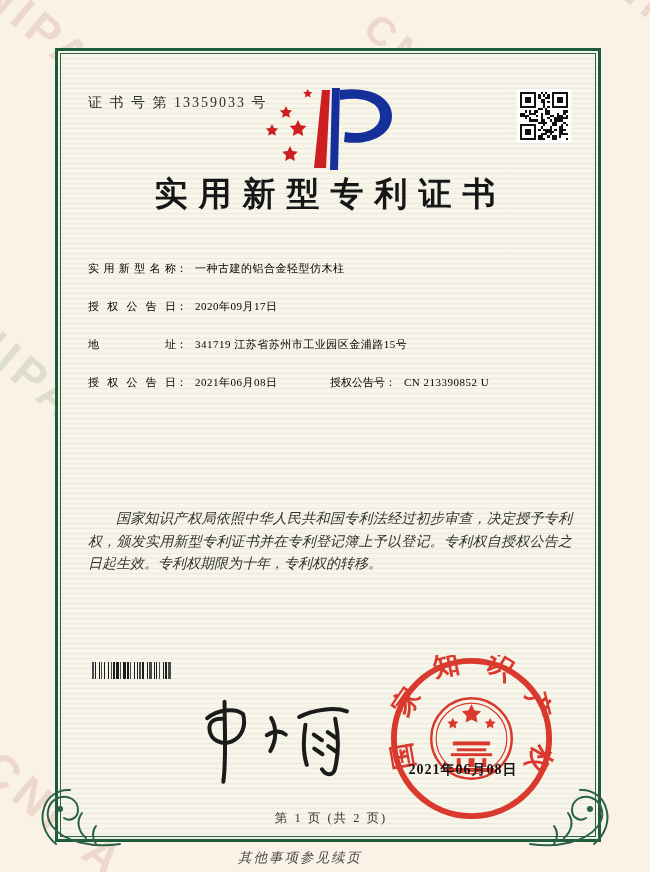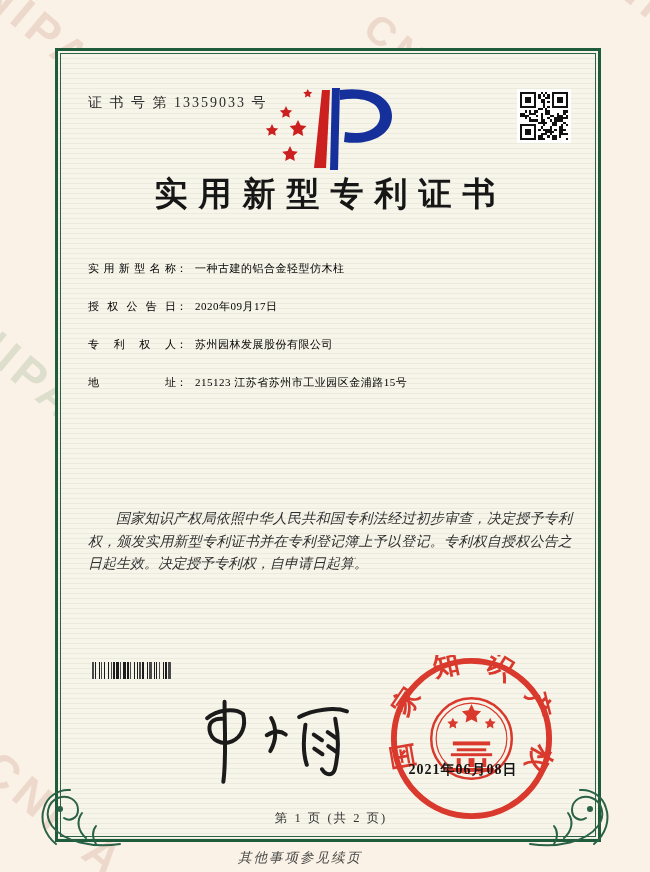--- a/index.html
+++ b/index.html
@@ -289,29 +289,32 @@
     <div class="title">实用新型专利证书</div>
 
     <div class="fields">
       <div class="frow">
         <span class="flabel">实用新型名称</span><span class="fcolon">：</span><span class="fvalue">一种古建的铝合金轻型仿木柱</span>
       </div>
       <div class="frow">
         <span class="flabel">授权公告日</span><span class="fcolon">：</span><span class="fvalue">2020年09月17日</span>
       </div>
       <div class="frow">
-        <span class="flabel">专利权人</span><span class="fcolon">：</span><span class="fvalue">苏州园林发展股份有限公司</span>
+        <span class="flabel">地址</span><span class="fcolon">：</span><span class="fvalue">341719 江苏省苏州市工业园区金浦路15号</span>
       </div>
       <div class="frow">
-        <span class="flabel">地址</span><span class="fcolon">：</span><span class="fvalue">215123 江苏省苏州市工业园区金浦路15号</span>
+        <span class="flabel">授权公告日</span><span class="fcolon">：</span><span class="fvalue">2021年06月08日</span>
+        <span class="fpair2">
+          <span>授权公告号</span><span class="fcolon">：</span><span class="fvalue">CN 213390852 U</span>
+        </span>
       </div>
     </div>
 
     <div class="paras">
-      <p>国家知识产权局依照中华人民共和国专利法经过初步审查，决定授予专利权，颁发实用新型专利证书并在专利登记簿上予以登记。专利权自授权公告之日起生效。决定授予专利权，自申请日起算。</p>
+      <p>国家知识产权局依照中华人民共和国专利法经过初步审查，决定授予专利权，颁发实用新型专利证书并在专利登记簿上予以登记。专利权自授权公告之日起生效。专利权期限为十年，专利权的转移。</p>
     </div>
 
     <div class="barcode" id="barcode">
         <i style="width:2px;background:#4a4a4a"></i>
         <i style="width:1px;background:transparent"></i>
         <i style="width:1px;background:#1c1c1c"></i>
         <i style="width:3px;background:transparent"></i>
         <i style="width:1px;background:#1c1c1c"></i>
         <i style="width:1px;background:transparent"></i>
         <i style="width:1px;background:#4a4a4a"></i>

